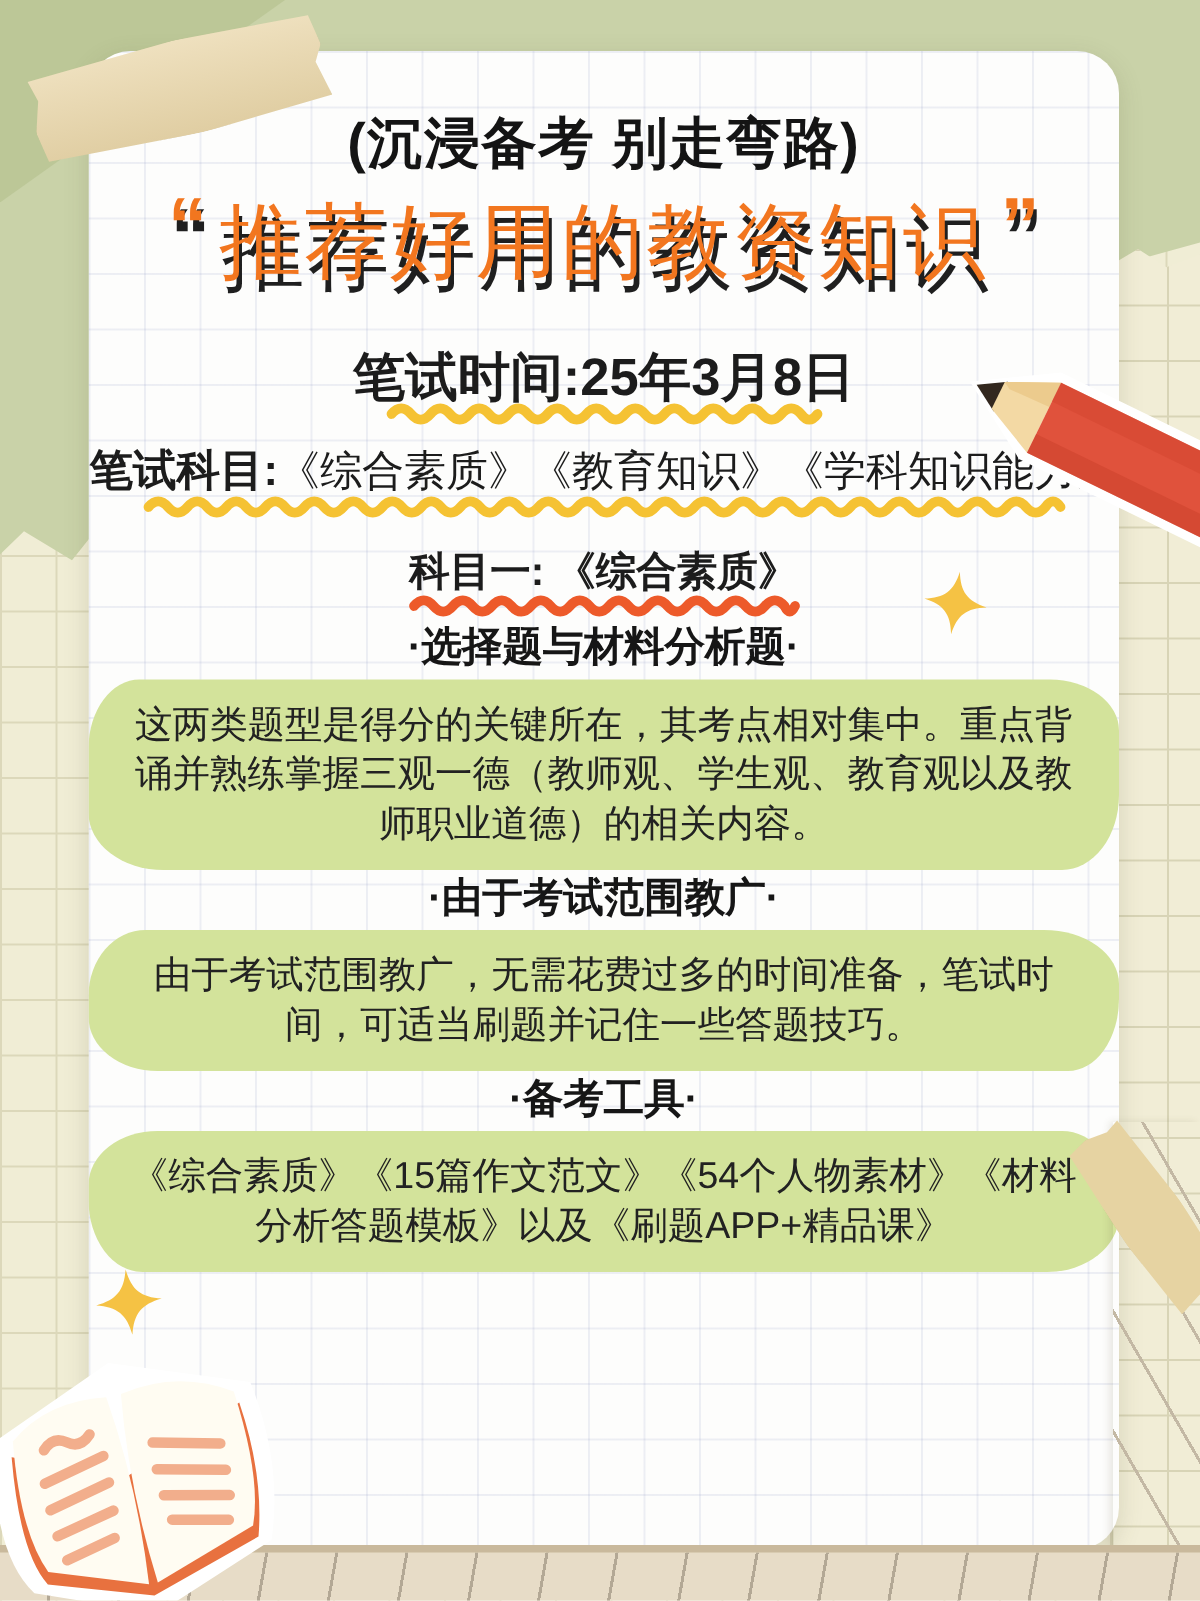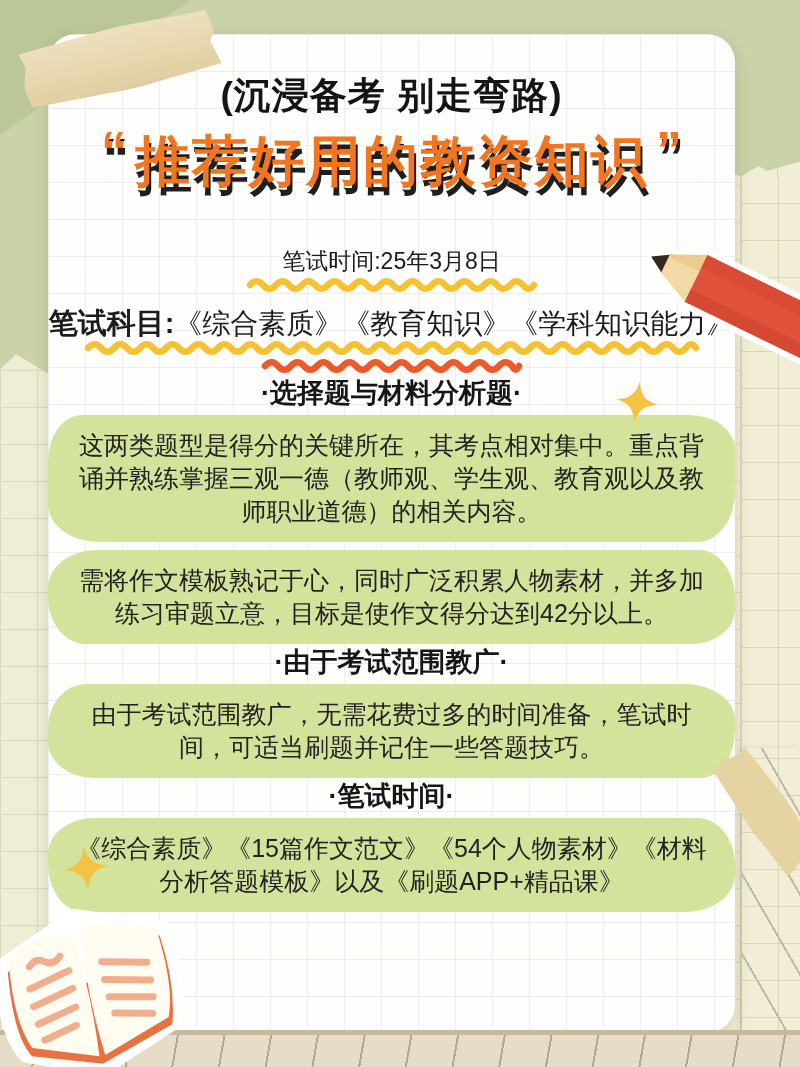--- a/index.html
+++ b/index.html
@@ -41,45 +41,45 @@
     box-shadow:-3px 0 5px rgba(80,70,40,.12);
   }
   .paper-bottom {
     position:absolute; left:-10px; top:1030px; width:820px; height:45px; z-index:5;
     background-color:#e7dcc7;
     background-image:repeating-linear-gradient(100deg,#b3a895 0 2px,transparent 2px 46px);
     border-top:5px solid #c9b99c;
   }
   
   .card {
-    position:absolute; left:48px; top:34px; width:687px; height:999px; z-index:3;
+    position:absolute; left:59px; top:34px; width:687px; height:999px; z-index:3;
     background-color:#fdfdfc;
     background-image:
       linear-gradient(rgba(150,160,200,.16) 1px, transparent 1px),
       linear-gradient(90deg,rgba(150,160,200,.16) 1px, transparent 1px);
     background-size:37px 37px;
     border-radius:28px;
     box-shadow:0 5px 16px rgba(90,90,55,.18);
     text-align:center; overflow:hidden;
     padding-top:40px;
     color:#1c1c1c;
   }
   .kicker { font-size:37px; font-weight:900; letter-spacing:1px; color:#141414; line-height:44px; }
   .title-row { margin-top:6px; line-height:74px; white-space:nowrap; }
   .title-main {
-    font-size:55px; font-weight:700; letter-spacing:2px; color:#f2761f;
+    font-size:55px; font-weight:400; letter-spacing:2px; color:#f2761f;
     text-shadow:2px 8px 0 #1f1f1f;
   }
   .quote {
     display:inline-block; font-size:52px; font-weight:900; color:#f2761f;
     text-shadow:2px 7px 0 #1f1f1f; position:relative; top:-12px;
   }
   .quote.open { margin-right:8px; }
   .quote.close { margin-left:8px; }
-  .time-line { margin-top:34px; font-size:23px; font-weight:400; line-height:30px; }
+  .time-line { margin-top:24px; font-size:35px; font-weight:700; line-height:30px; }
   .subjects-line { margin-top:14px; font-size:28px; line-height:30px; font-weight:500; }
   .subjects-line b { font-weight:900; font-size:29px; }
   .subject-one { margin-top:20px; font-size:27px; font-weight:800; line-height:28px; }
   .wave { display:block; margin:0 auto; height:18px; }
   .sec-heading { margin-top:4px; font-size:27px; font-weight:800; line-height:28px; color:#161616; }
   .box {
     width:687px; margin:8px auto 0; background:#d3e39b;
     padding:14px 20px; font-size:25px; line-height:33px; font-weight:500; color:#222;
   }
   .box.r1 { border-radius:34px 46px 38px 50px / 46px 34px 50px 38px; }
@@ -123,33 +123,33 @@
       <path d="M4 9 Q 10.5 1.5 17 9 Q 23.5 16.5 30 9 Q 36.5 1.5 43 9 Q 49.5 16.5 56 9 Q 62.5 1.5 69 9 Q 75.5 16.5 82 9 Q 88.5 1.5 95 9 Q 101.5 16.5 108 9 Q 114.5 1.5 121 9 Q 127.5 16.5 134 9 Q 140.5 1.5 147 9 Q 153.5 16.5 160 9 Q 166.5 1.5 173 9 Q 179.5 16.5 186 9 Q 192.5 1.5 199 9 Q 205.5 16.5 212 9 Q 218.5 1.5 225 9 Q 231.5 16.5 238 9 Q 244.5 1.5 251 9 Q 257.5 16.5 264 9 Q 270.5 1.5 277 9 Q 282.5 16.5 288 9" fill="none" stroke="#F5C233" stroke-width="6.5" stroke-linecap="round"></path>
     </svg>
 
   <div class="subjects-line">
     <b>笔试科目:</b><span>《综合素质》《教育知识》《学科知识能力》</span>
   </div>
   <svg class="wave" width="616" height="18" viewBox="0 0 616 18">
       <path d="M4 9 Q 10.5 1.5 17 9 Q 23.5 16.5 30 9 Q 36.5 1.5 43 9 Q 49.5 16.5 56 9 Q 62.5 1.5 69 9 Q 75.5 16.5 82 9 Q 88.5 1.5 95 9 Q 101.5 16.5 108 9 Q 114.5 1.5 121 9 Q 127.5 16.5 134 9 Q 140.5 1.5 147 9 Q 153.5 16.5 160 9 Q 166.5 1.5 173 9 Q 179.5 16.5 186 9 Q 192.5 1.5 199 9 Q 205.5 16.5 212 9 Q 218.5 1.5 225 9 Q 231.5 16.5 238 9 Q 244.5 1.5 251 9 Q 257.5 16.5 264 9 Q 270.5 1.5 277 9 Q 283.5 16.5 290 9 Q 296.5 1.5 303 9 Q 309.5 16.5 316 9 Q 322.5 1.5 329 9 Q 335.5 16.5 342 9 Q 348.5 1.5 355 9 Q 361.5 16.5 368 9 Q 374.5 1.5 381 9 Q 387.5 16.5 394 9 Q 400.5 1.5 407 9 Q 413.5 16.5 420 9 Q 426.5 1.5 433 9 Q 439.5 16.5 446 9 Q 452.5 1.5 459 9 Q 465.5 16.5 472 9 Q 478.5 1.5 485 9 Q 491.5 16.5 498 9 Q 504.5 1.5 511 9 Q 517.5 16.5 524 9 Q 530.5 1.5 537 9 Q 543.5 16.5 550 9 Q 556.5 1.5 563 9 Q 569.5 16.5 576 9 Q 582.5 1.5 589 9 Q 595.5 16.5 602 9 Q 607 1.5 612 9" fill="none" stroke="#F5C233" stroke-width="6.5" stroke-linecap="round"></path>
     </svg>
 
+  <div class="subject-one">科目一: 《综合素质》</div>
   <svg class="wave" width="262" height="18" viewBox="0 0 262 18">
       <path d="M4 9 Q 10.5 1.5 17 9 Q 23.5 16.5 30 9 Q 36.5 1.5 43 9 Q 49.5 16.5 56 9 Q 62.5 1.5 69 9 Q 75.5 16.5 82 9 Q 88.5 1.5 95 9 Q 101.5 16.5 108 9 Q 114.5 1.5 121 9 Q 127.5 16.5 134 9 Q 140.5 1.5 147 9 Q 153.5 16.5 160 9 Q 166.5 1.5 173 9 Q 179.5 16.5 186 9 Q 192.5 1.5 199 9 Q 205.5 16.5 212 9 Q 218.5 1.5 225 9 Q 231.5 16.5 238 9 Q 244.5 1.5 251 9 Q 254.5 16.5 258 9" fill="none" stroke="#ED5A2A" stroke-width="6.5" stroke-linecap="round"></path>
     </svg>
 
   <div class="sec-heading">·选择题与材料分析题·</div>
   <div class="box r1">这两类题型是得分的关键所在，其考点相对集中。重点背诵并熟练掌握三观一德（教师观、学生观、教育观以及教师职业道德）的相关内容。</div>
 
-  <div class="box r2">需将作文模板熟记于心，同时广泛积累人物素材，并多加练习审题立意，目标是使作文得分达到42分以上。</div>
 
   <div class="sec-heading">·由于考试范围教广·</div>
   <div class="box r3">由于考试范围教广，无需花费过多的时间准备，笔试时间，可适当刷题并记住一些答题技巧。</div>
 
-  <div class="sec-heading">·笔试时间·</div>
+  <div class="sec-heading">·备考工具·</div>
   <div class="box r4">《综合素质》《15篇作文范文》《54个人物素材》《材料分析答题模板》以及《刷题APP+精品课》</div>
 </div>
 
 <div class="tape tape-tl"></div>
 <div class="tape tape-br"></div>
 
 <svg class="sparkle sparkle-right" viewBox="0 0 38 38">
   <path d="M19 0 C21 12 26 17 38 19 C26 21 21 26 19 38 C17 26 12 21 0 19 C12 17 17 12 19 0 Z" fill="#f5c244"></path>
 </svg>
 <svg class="sparkle sparkle-left" viewBox="0 0 38 38">

